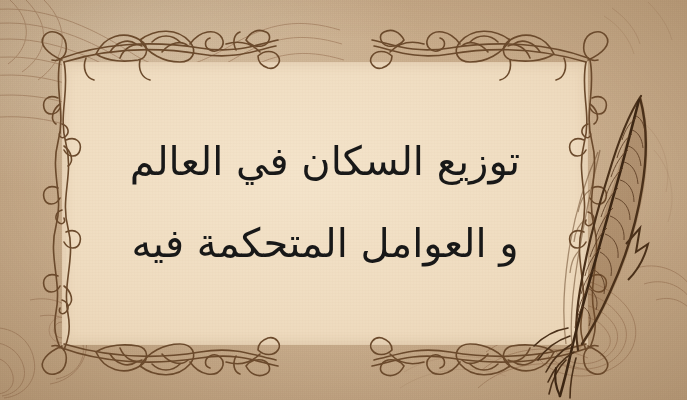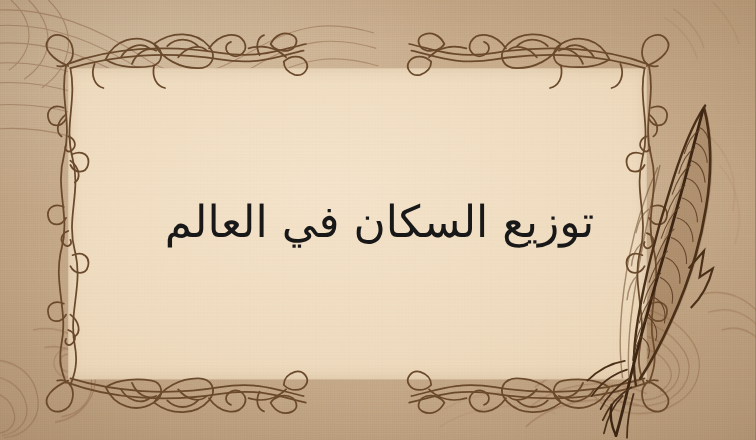--- a/index.html
+++ b/index.html
@@ -80,21 +80,20 @@
     top: 62px;
     width: 526px;
     height: 283px;
     display: flex;
     flex-direction: column;
     align-items: center;
     justify-content: center;
     gap: 28px;
     text-align: center;
     direction: rtl;
-    padding-left: 20px;
   }
   .title-line {
     color: #181818;
     font-size: 40px;
     line-height: 1.15;
     font-weight: 400;
     letter-spacing: 0px;
     white-space: nowrap;
     font-family: "DejaVu Sans", "Liberation Sans", sans-serif;
   }
@@ -341,15 +340,16 @@
         <path d="M598,152 C586,178 576,210 570,244 C564,280 562,316 566,344"></path>
         <path d="M590,190 C584,194 580,202 578,212"></path>
         <path d="M585,220 C579,224 575,232 574,242"></path>
         <path d="M580,250 C574,255 571,263 570,273"></path>
       </g>
     </g>
   </svg>
 
   <div id="title-block">
     <div class="title-line l1">توزيع السكان في العالم</div>
+    <div class="title-line l2">و العوامل المتحكمة فيه</div>
   </div>
 
 </div>
 
 </body></html>

